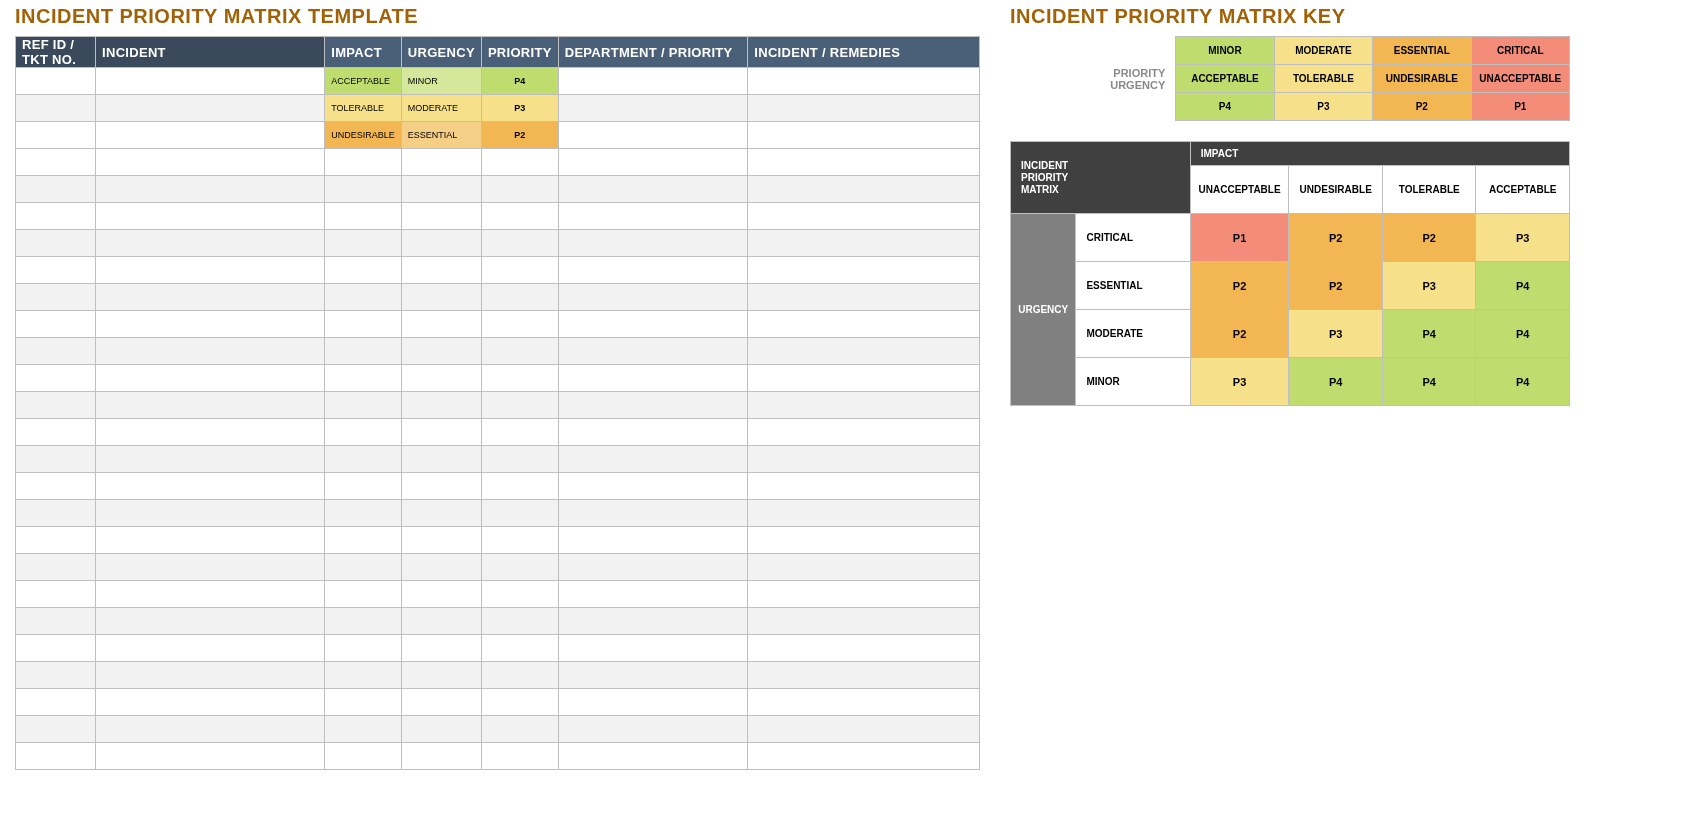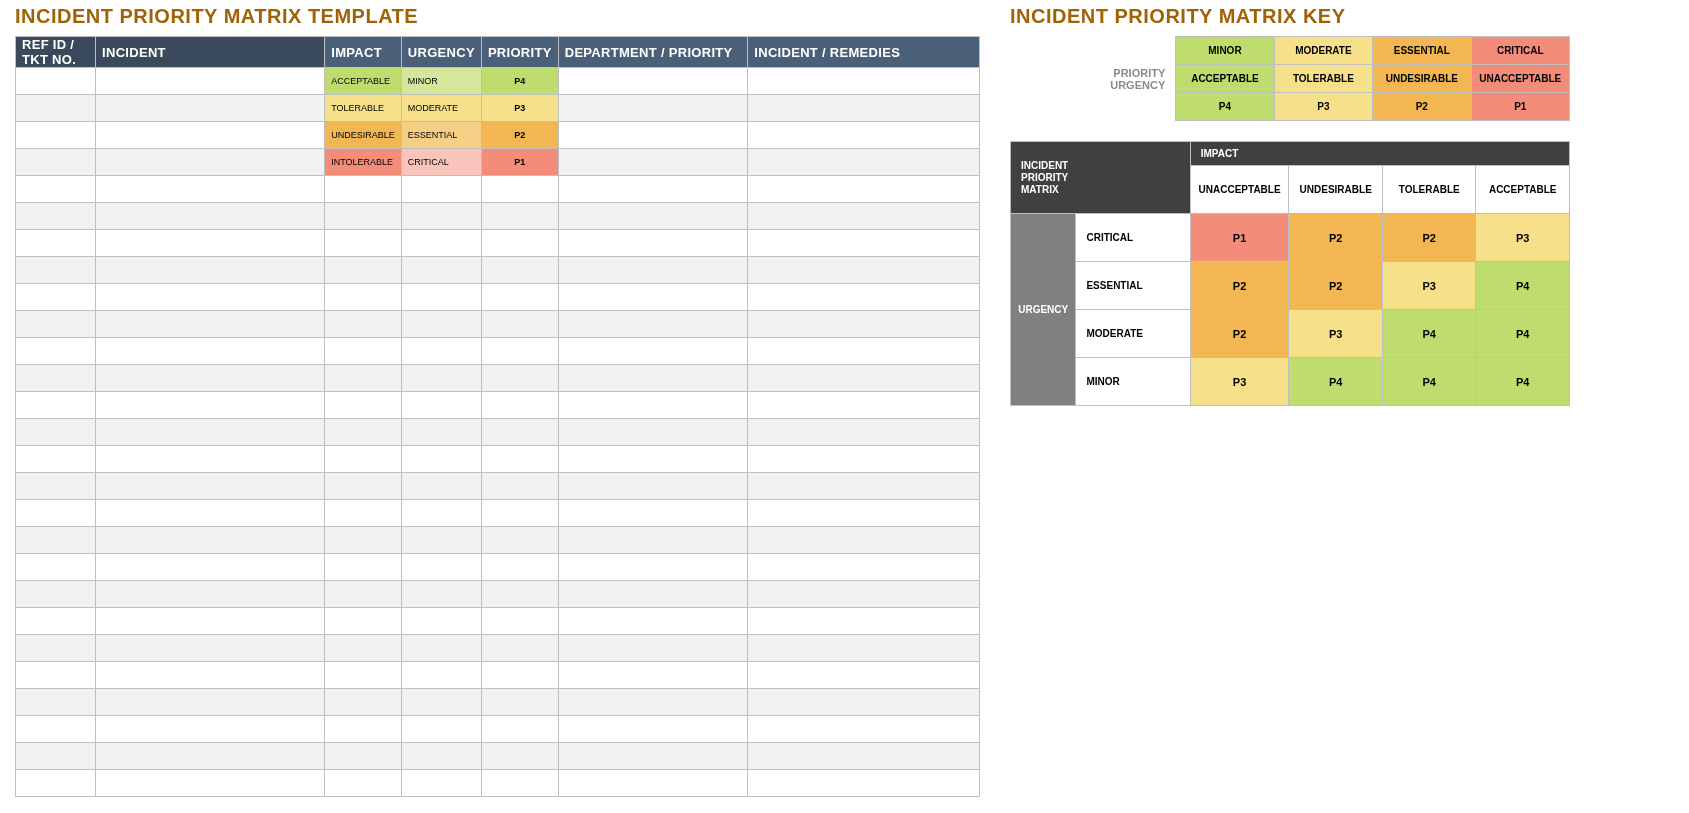--- a/index.html
+++ b/index.html
@@ -83,29 +83,20 @@
           </tr>
           <tr>
             <td class="c-ref"></td>
             <td class="c-inc"></td>
             <td class="c-imp orange">UNDESIRABLE</td>
             <td class="c-urg orange-l">ESSENTIAL</td>
             <td class="c-pri orange">P2</td>
             <td class="c-dept"></td>
             <td class="c-warn"></td>
           </tr>
-          <tr class="alt">
-            <td class="c-ref"></td>
-            <td class="c-inc"></td>
-            <td class="c-imp red">INTOLERABLE</td>
-            <td class="c-urg red-l">CRITICAL</td>
-            <td class="c-pri red">P1</td>
-            <td class="c-dept"></td>
-            <td class="c-warn"></td>
-          </tr>
           <tr>
             <td class="c-ref"></td>
             <td class="c-inc"></td>
             <td class="c-imp "></td>
             <td class="c-urg "></td>
             <td class="c-pri "></td>
             <td class="c-dept"></td>
             <td class="c-warn"></td>
           </tr>
           <tr class="alt">

